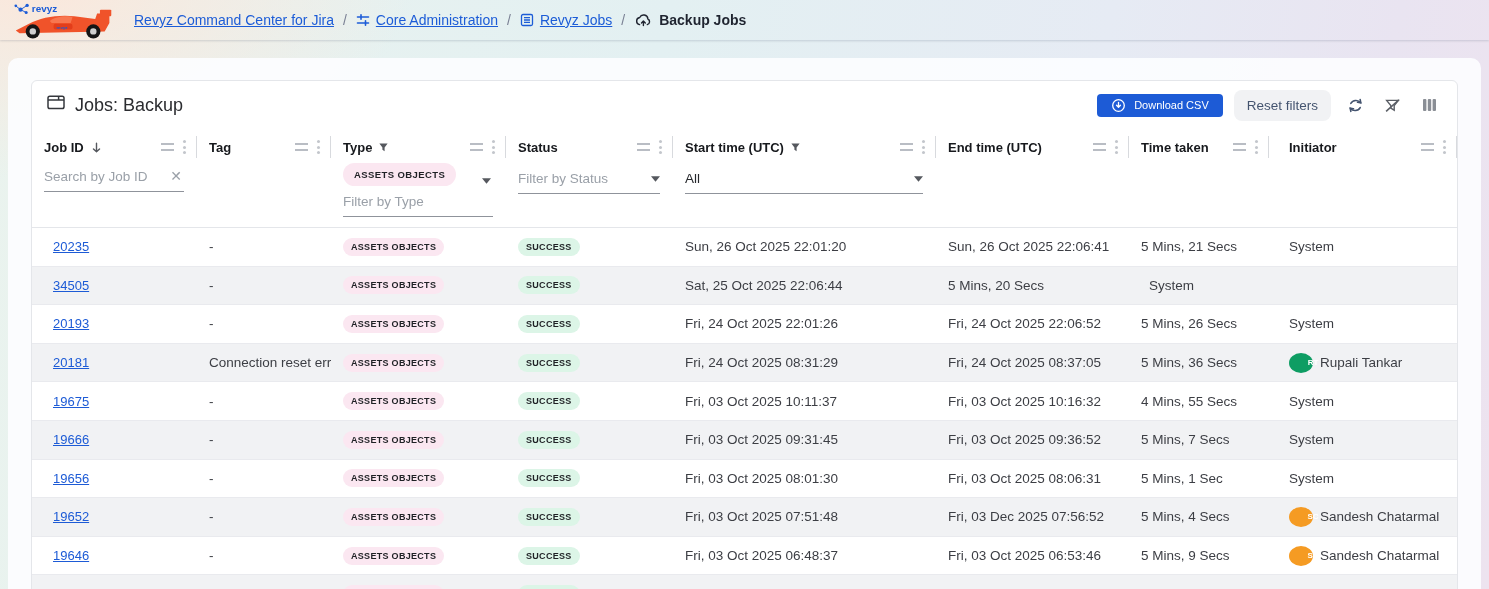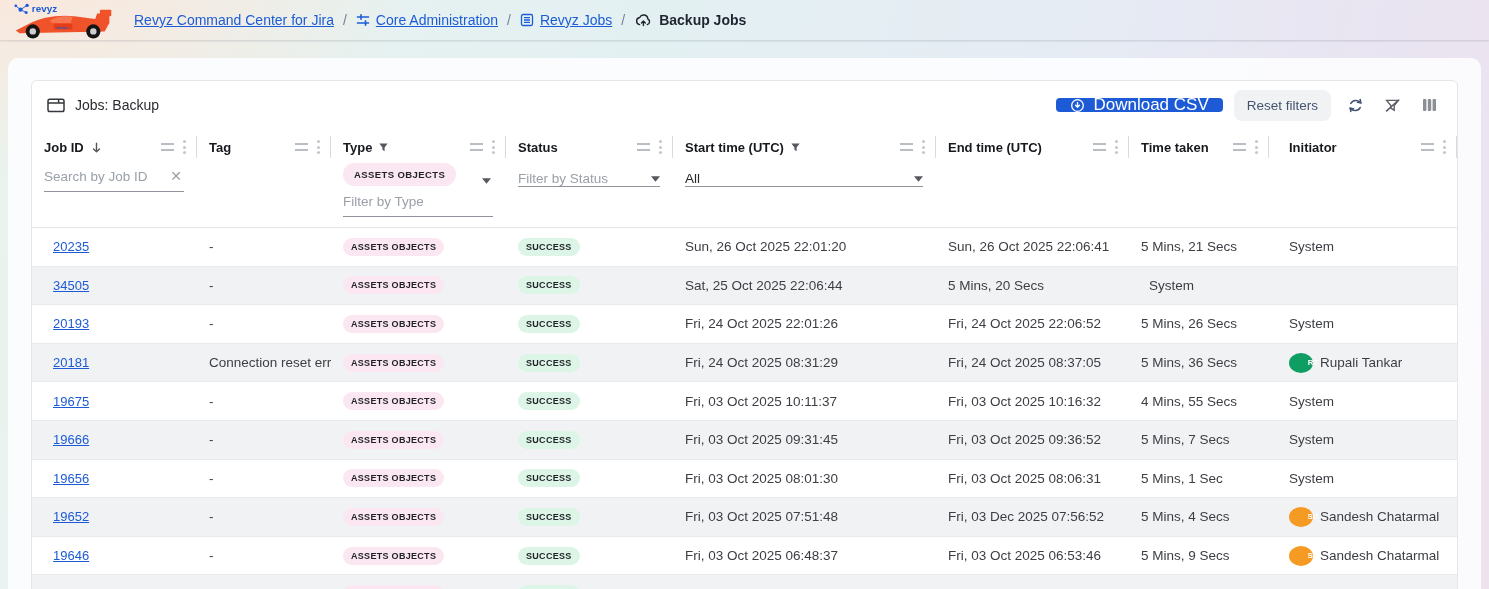--- a/index.html
+++ b/index.html
@@ -18,23 +18,23 @@
   .crumbs { display:flex; align-items:center; margin-left:18px; font-size:14px; white-space:nowrap; }
   .crumb-link { color:#1c5cd7; text-decoration:underline; display:flex; align-items:center; gap:6px; cursor:pointer; }
   .crumb-sep { color:#7a8094; margin:0 9px; }
   .crumb-current { color:#1f2430; font-weight:700; display:flex; align-items:center; gap:7px; }
 
   
   .panel { position:absolute; left:8px; right:8px; top:58px; bottom:-12px; background:rgba(252,253,255,.92); border-radius:10px 10px 0 0; z-index:2; }
   .card { margin:22px 23px 0; background:#ffffff; border:1px solid #e4e6ea; border-radius:6px; overflow:hidden; }
 
   .toolbar { height:48px; display:flex; align-items:center; padding:0 15px; }
-  .t-title { display:flex; align-items:center; gap:10px; font-size:14px; color:#2b2c30; }
+  .t-title { display:flex; align-items:flex-start; gap:10px; font-size:18px; color:#2b2c30; }
   .t-right { margin-left:auto; display:flex; align-items:center; gap:11px; }
-  .btn-primary { display:flex; align-items:center; gap:8px; background:#1d5bd6; color:#fff; font-family:inherit; font-size:17px; font-weight:500; border:none; border-radius:4px; height:14px; padding:0 14px; cursor:pointer; }
+  .btn-primary { display:flex; align-items:center; gap:8px; background:#1d5bd6; color:#fff; font-family:inherit; font-size:11px; font-weight:500; border:none; border-radius:4px; height:23px; padding:0 14px; cursor:pointer; }
   .btn-subtle { background:#f1f2f4; color:#44546f; font-family:inherit; font-size:13.5px; font-weight:500; border:none; border-radius:8px; height:31px; padding:0 13px; cursor:pointer; }
   .icon-btn { width:26px; height:24px; display:flex; align-items:center; justify-content:center; background:none; border:none; cursor:pointer; padding:0; }
 
   
   .grid-cols { display:grid; grid-template-columns:165px 134px 175px 167px 263px 193px 140px 1fr; }
   .thead { border-bottom:1px solid #e4e6ea; padding-bottom:10px; }
   .hcell { position:relative; padding:5px 8px 0 12px; }
   .hcell::after { content:''; position:absolute; right:0; top:7px; height:22px; width:1px; background:#d8dade; }
   .htop { display:flex; align-items:center; gap:6px; height:26px; }
   .hname { font-size:13px; font-weight:700; color:#17191d; white-space:nowrap; }
@@ -46,21 +46,21 @@
   .search-wrap { display:flex; align-items:center; border-bottom:1px solid #8f939b; width:140px; margin-top:7px; }
   .filter-input { border:none; outline:none; background:transparent; font-family:inherit; font-size:13.5px; color:#15803d; padding:2px 0 7px; width:100%; }
   ::placeholder { color:#9aa0a8; opacity:1; }
   .clear-x { color:#9aa0a8; font-size:14px; padding:0 2px 6px; cursor:pointer; }
 
   .chip-row { display:flex; align-items:flex-end; margin-top:3px; width:148px; }
   .chip-big { background:#fbe7f1; border-radius:12px; padding:6px 11px; font-size:9.5px; font-weight:700; letter-spacing:.4px; color:#1f2125; cursor:pointer; white-space:nowrap; }
   .chip-row .caret { margin-left:auto; margin-bottom:2px; }
   .caret { cursor:pointer; line-height:0; }
 
-  .select-line { display:flex; align-items:center; border-bottom:1px solid #8f939b; cursor:pointer; }
+  .select-line { display:flex; align-items:center; border-bottom:1px solid #8f939b; padding-bottom:7px; cursor:pointer; }
   .select-line .val { font-size:13.5px; }
   .ph { color:#9aa0a8; }
   .vv { color:#26282c; }
   .select-line .caret { margin-left:auto; }
   .sel-status { width:142px; margin-top:11px; }
   .sel-start { width:238px; margin-top:11px; }
   .type-input-wrap { width:150px; margin-top:6px; border-bottom:1px solid #8f939b; }
 
   .tbody .trow { height:38.6px; align-items:center; border-bottom:1px solid #e9eaee; font-size:13.5px; color:#3c3e44; }
   .tbody .trow:nth-child(even) { background:#f1f2f4; }

